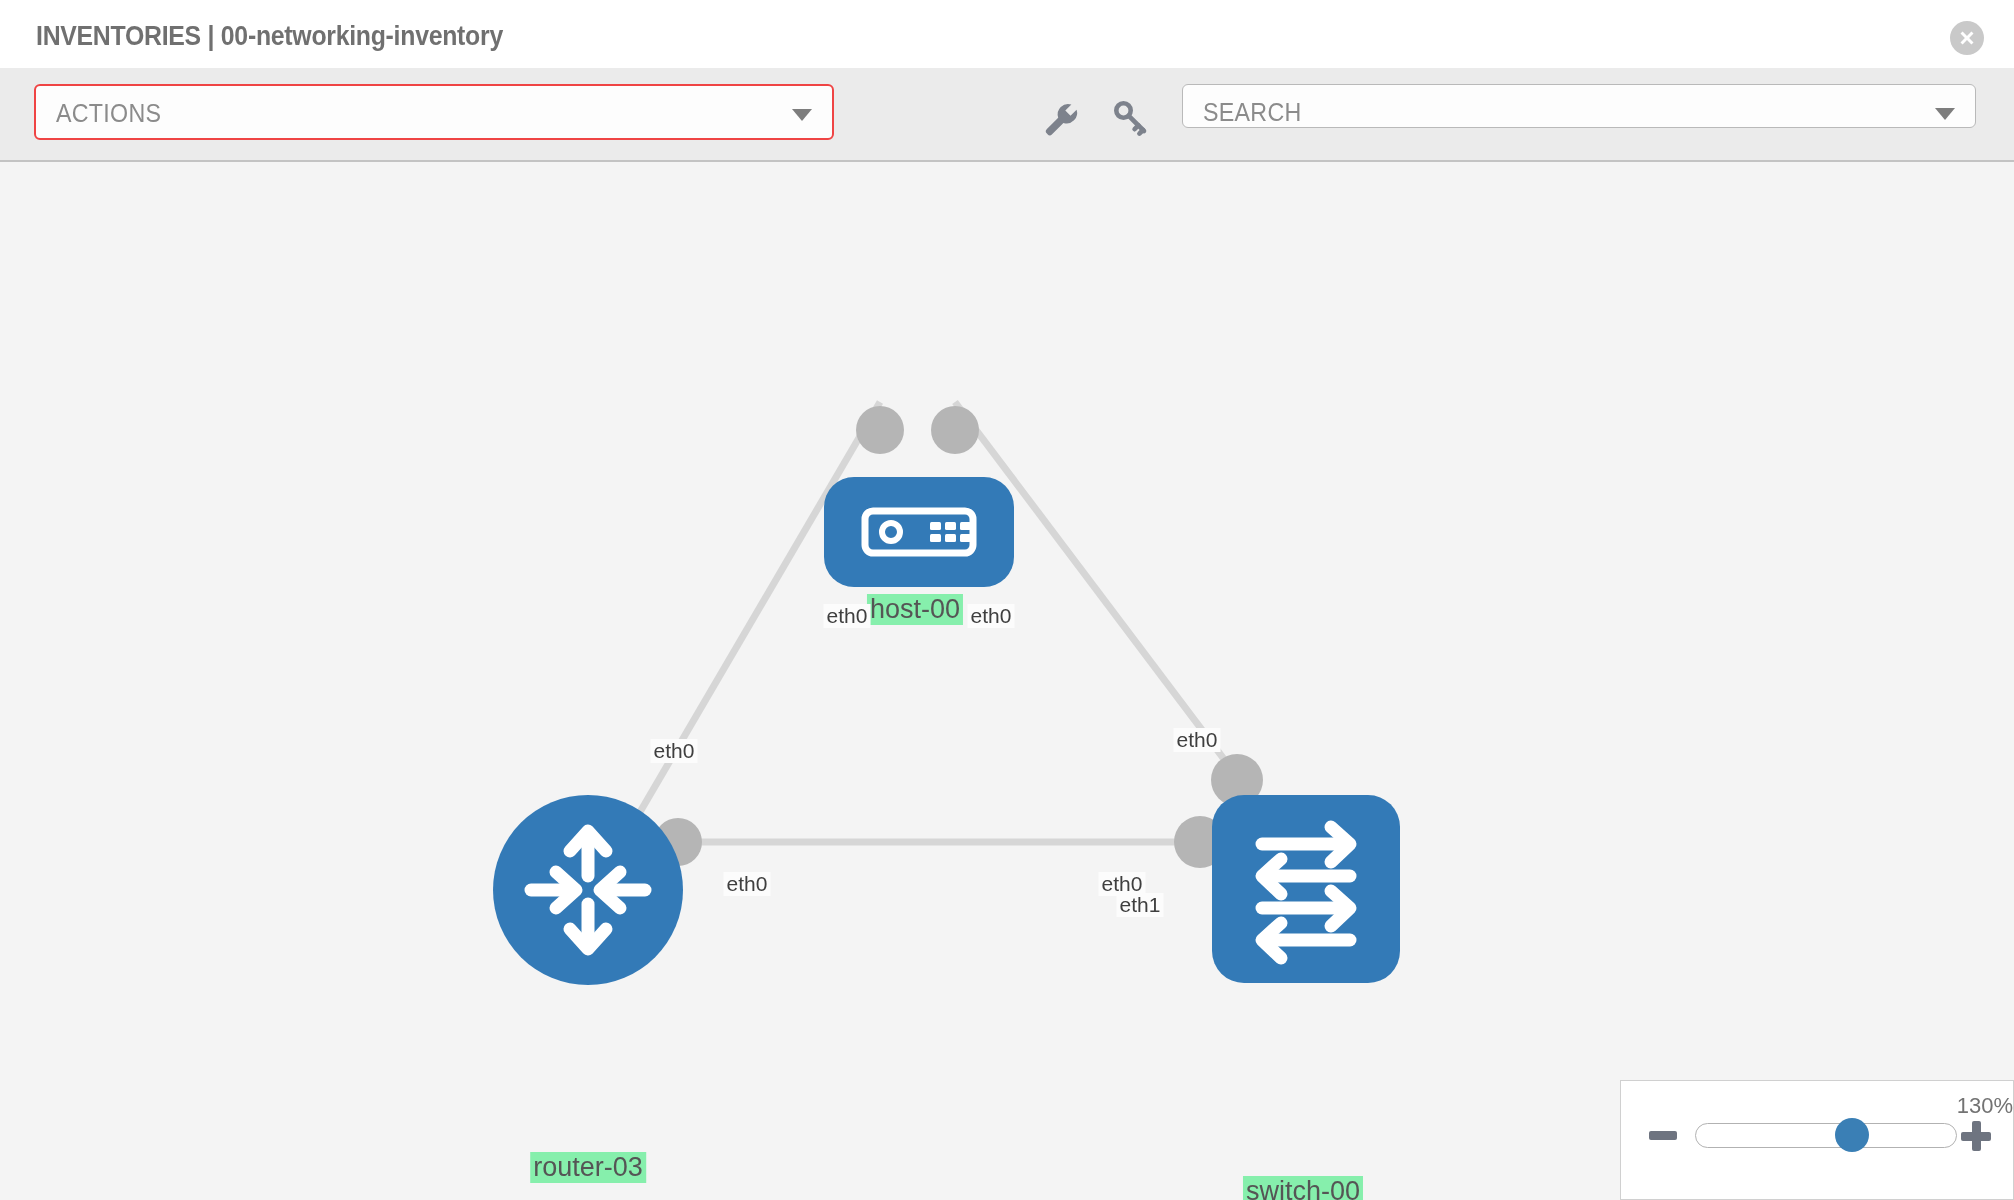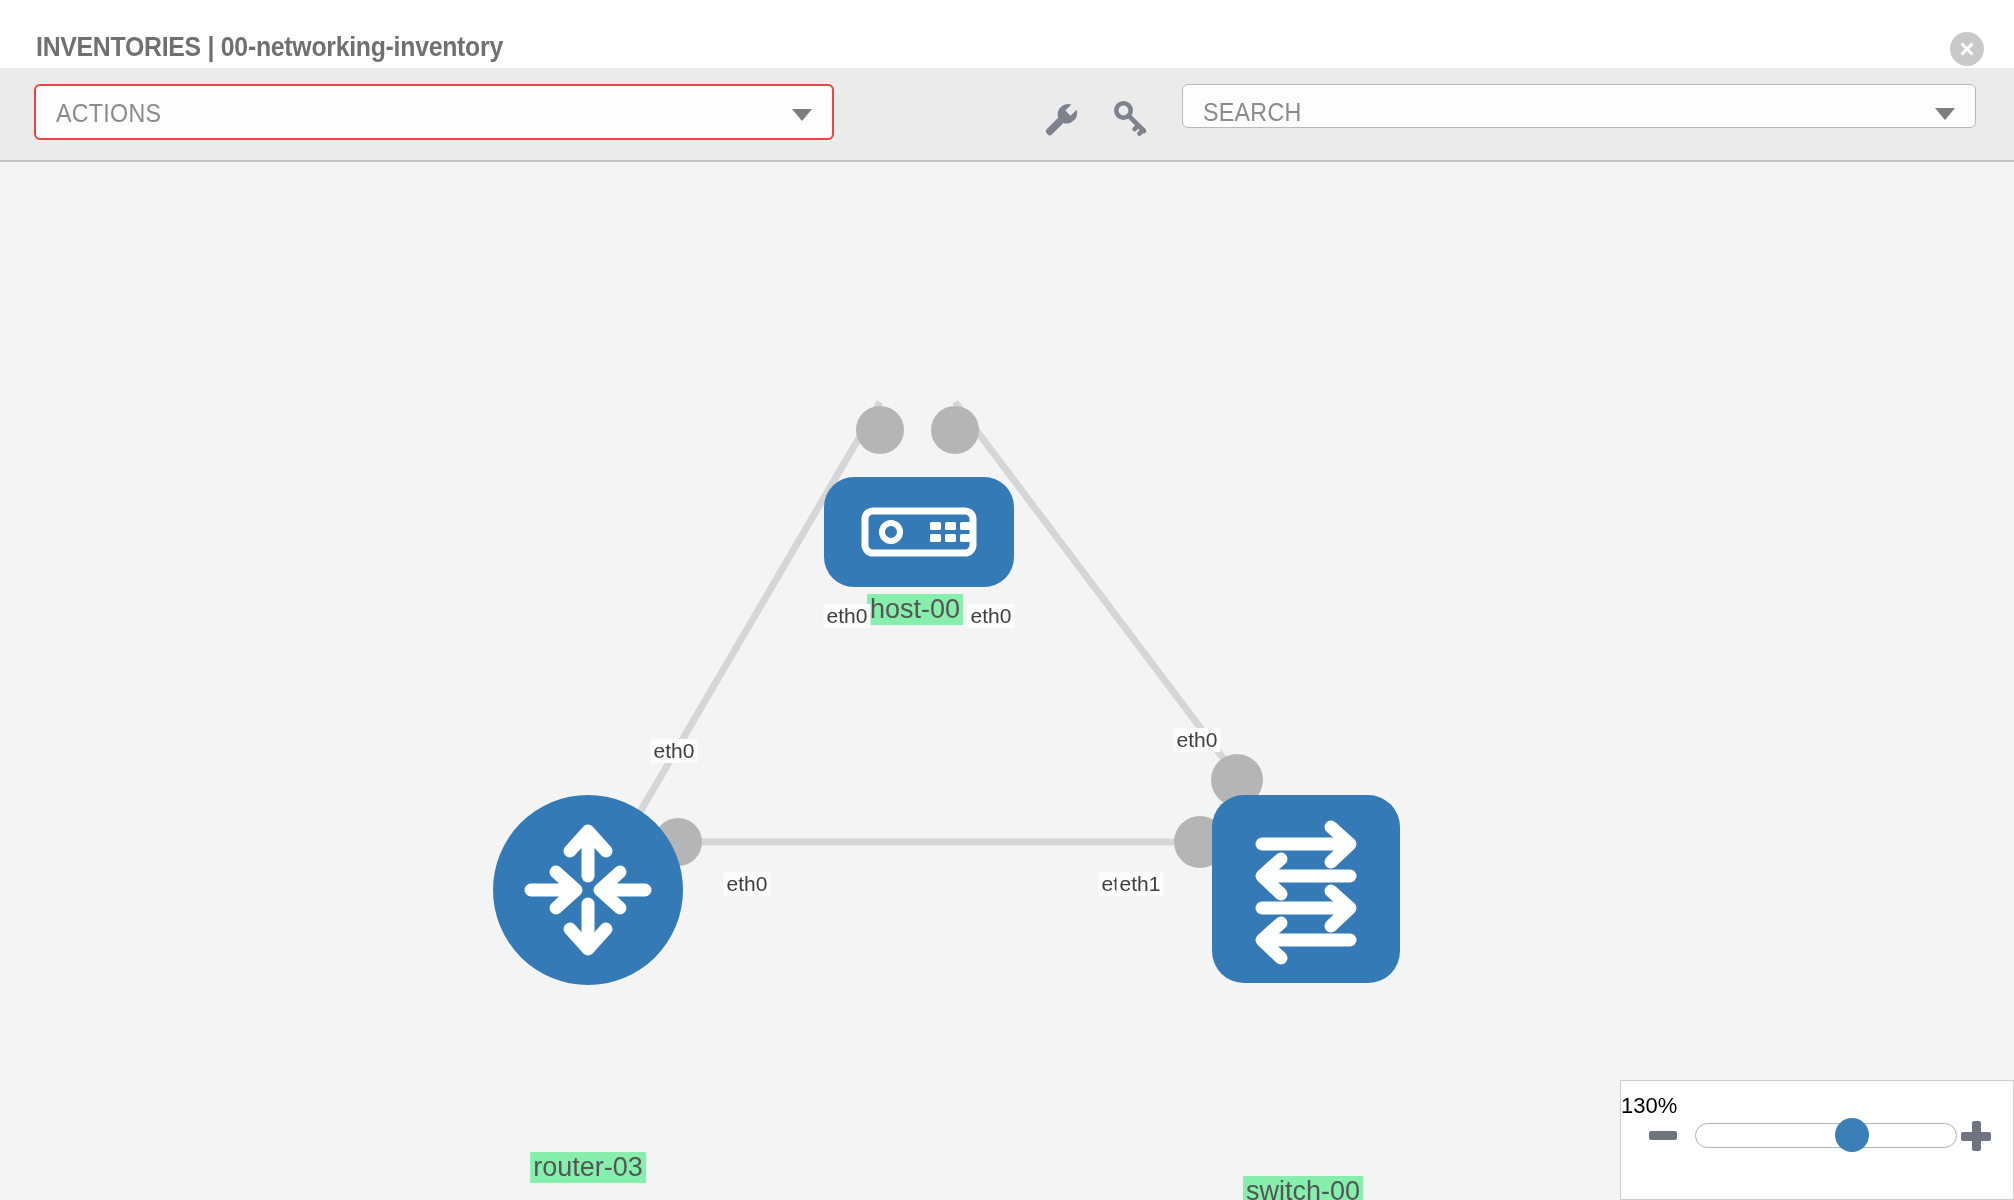--- a/index.html
+++ b/index.html
@@ -11,21 +11,21 @@
     width: 2014px;
     height: 1200px;
     overflow: hidden;
     font-family: "Liberation Sans", sans-serif;
     -webkit-font-smoothing: antialiased;
   }
 
   
   .header {
     position: absolute;
-    left: 0; top: 16px;
+    left: 0; top: 5px;
     width: 2014px;
     height: 68px;
     background: #ffffff;
     border-bottom: 2px solid #bcbcbc;
     box-sizing: border-box;
   }
   .page-title {
     position: absolute;
     left: 36px;
     top: 16px;
@@ -169,23 +169,23 @@
     height: 120px;
     background: #ffffff;
     border: 1px solid #d0d0d0;
     box-sizing: border-box;
   }
   .zoom-value {
     position: absolute;
     top: 12px;
     left: 0;
     width: 100%;
-    text-align: left;
+    text-align: right;
     font-size: 22px;
-    color: #000000;
+    color: #737373;
   }
   .zoom-minus {
     position: absolute;
     left: 28px;
     top: 50px;
     width: 28px;
     height: 9px;
     background: #6e7480;
     border-radius: 2px;
     cursor: pointer;
@@ -344,21 +344,21 @@
   <div class="node-label" style="left:915px; top:432px;">host-00</div>
   <div class="node-label" style="left:588px; top:990px;">router-03</div>
   <div class="node-label" style="left:1303px; top:990px;margin-top:24px;">switch-00</div>
 
   <div class="link-label" style="left:847px; top:454px;">eth0</div>
   <div class="link-label" style="left:991px; top:454px;">eth0</div>
   <div class="link-label" style="left:674px; top:589px;">eth0</div>
   <div class="link-label" style="left:1197px; top:578px;">eth0</div>
   <div class="link-label" style="left:747px; top:722px;">eth0</div>
   <div class="link-label" style="left:1122px; top:722px;">eth0</div>
-  <div class="link-label" style="left:1140px; top:722px;">eth1</div>
+  <div class="link-label" style="left:1140px; top:743px;">eth1</div>
 </div>
 
 <div class="zoom-panel">
   <div class="zoom-value">130%</div>
   <div class="zoom-minus"></div>
   <div class="zoom-track">
     <div class="zoom-thumb" id="zoom-thumb" style="left: 139px;"></div>
   </div>
   <div class="zoom-plus"></div>
 </div>

